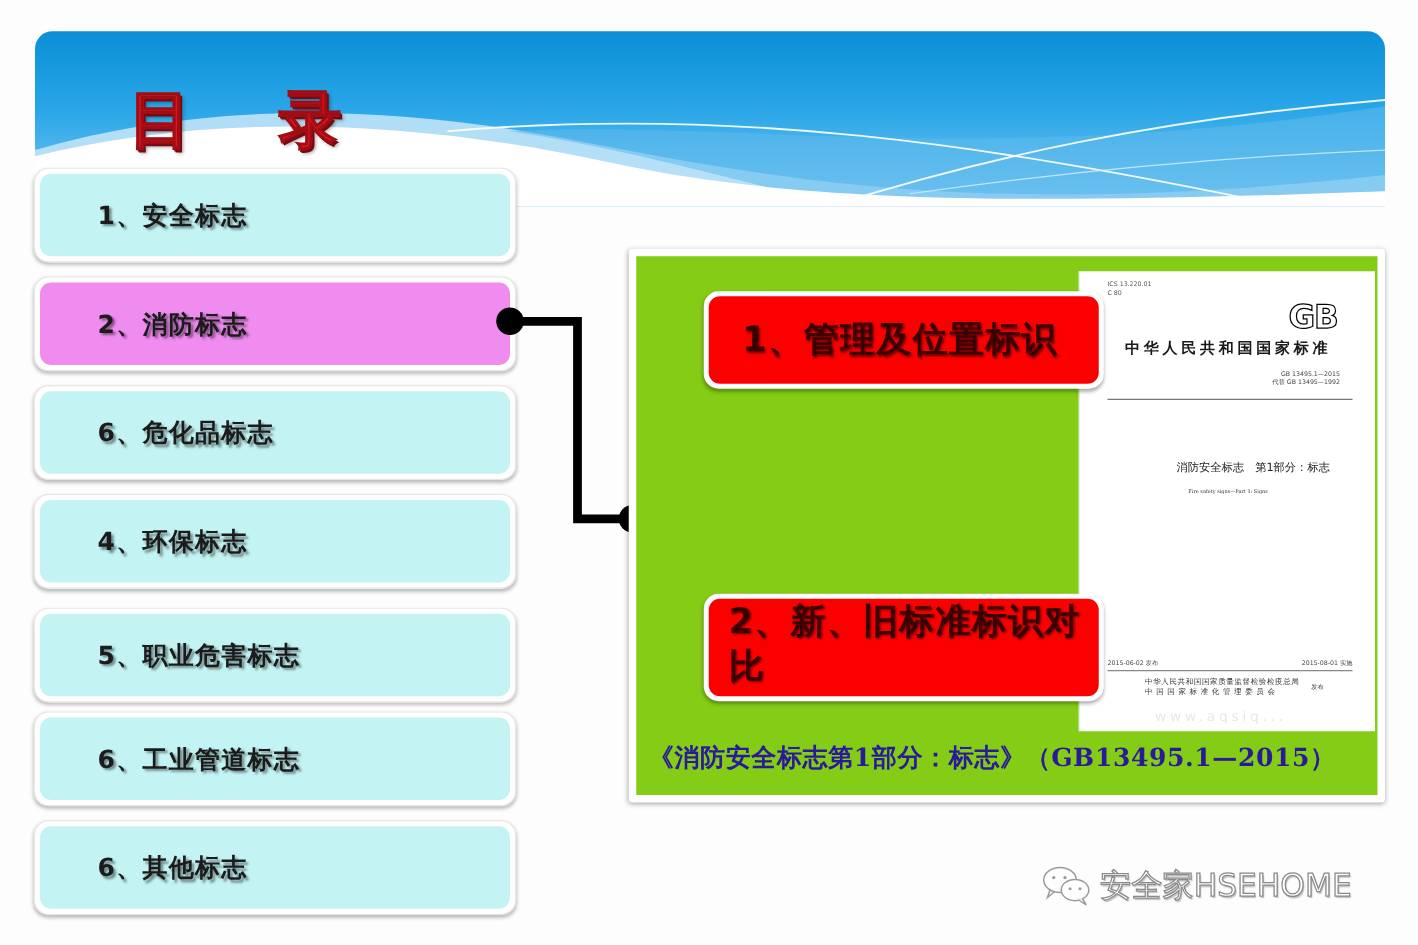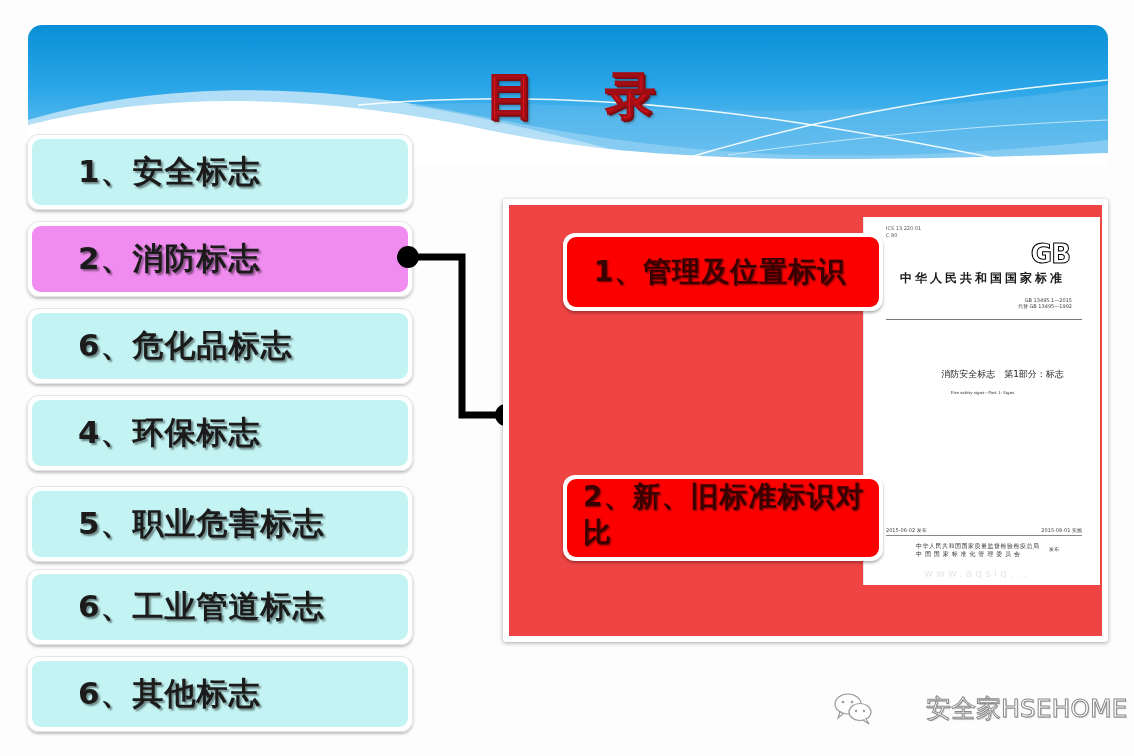--- a/index.html
+++ b/index.html
@@ -10,59 +10,59 @@
 
   
   .header-band {
     position: absolute; left: 28px; top: 25px; width: 1080px; height: 140px;
     border-radius: 14px 14px 0 0; overflow: hidden;
     background: linear-gradient(180deg, #0a8fd6 0%, #2aa6e8 45%, #7fcaf1 100%);
   }
   .header-band svg { position: absolute; left: 0; top: 0; width: 1080px; height: 140px; }
 
   .title {
-    position: absolute; left: 0; top: 38px; width: 1080px; text-align: center;
+    position: absolute; left: 0; top: 38px; width: 1080px; 
     font-size: 50px; font-weight: bold; letter-spacing: 70px; padding-left: 75px;
     color: #e8141c;
     text-shadow: 1px 1px 0 #7a0a10, 2px 2px 0 #7a0a10, 3px 3px 3px rgba(0,0,0,0.35);
     -webkit-text-stroke: 1px #a00d14;
     font-family: "DejaVu Sans", sans-serif;
   }
 
   
   .menu { position: absolute; left: 27px; top: 132px; width: 386px; }
   .menu-item {
     position: absolute; left: 0; width: 386px; height: 76px;
     background: #ffffff; border-radius: 12px;
     box-shadow: 0 2px 3px rgba(0,0,0,0.25), inset 0 0 0 1px #e6e6e6;
     padding: 5px;
     cursor: pointer;
   }
   .menu-item .inner {
     width: 100%; height: 100%; border-radius: 9px;
     background: #c3f4f3;
     display: flex; align-items: center; padding-left: 46px;
-    font-size: 31px; font-weight: bold; color: #1b1b1b;
+    font-size: 20px; font-weight: bold; color: #1b1b1b;
     text-shadow: 2px 2px 2px rgba(0,0,0,0.45);
     letter-spacing: 1px;
   }
   .menu-item.active .inner { background: #f08cf0; }
 
   
   .connector { position: absolute; left: 396px; top: 240px; width: 120px; height: 190px; }
 
   
   .panel {
     position: absolute; left: 503px; top: 199px; width: 605px; height: 443px;
     background: #ffffff; border-radius: 3px;
     box-shadow: 0 1px 4px rgba(0,0,0,0.35);
     padding: 6px;
   }
   .panel-inner {
-    position: relative; width: 100%; height: 100%; background: #ef4444;
+    position: relative; width: 100%; height: 100%; background: #84cc16;
   }
   .doc-cover {
     position: absolute; left: 354px; top: 12px; width: 237px; height: 368px;
     background: #ffffff; border-left: 1px solid #e8e8e8;
   }
   .doc-small { position: absolute; font-size: 5px; color: #555; line-height: 6px; }
   .gb-logo {
     position: absolute; right: 30px; top: 22px; font-size: 26px; font-weight: bold;
     color: #1a1a1a; letter-spacing: -1px;
     -webkit-text-stroke: 1px #000; color: #fff;
@@ -105,21 +105,21 @@
   .sub-btn-2 .inner { padding: 0 10px 0 16px; line-height: 36px; font-size: 28px; overflow: hidden; }
 
   .standard-caption {
     position: absolute; left: 10px; top: 388px; width: 585px;
     font-size: 20px; color: #2a1a9a; font-weight: bold;
     font-family: "DejaVu Serif", serif; white-space: nowrap;
     letter-spacing: 0.5px;
   }
 
   
-  .brand { position: absolute; left: 832px; top: 688px; height: 40px; display: flex; align-items: center; gap: 46px; }
+  .brand { position: absolute; left: 832px; top: 688px; height: 40px; display: flex; align-items: center; }
   .brand svg { width: 42px; height: 36px; }
   .brand-text {
     margin-left: 6px; font-size: 25px; color: #ffffff;
     -webkit-text-stroke: 1px #8a8a8a;
     text-shadow: 1px 1px 1px rgba(0,0,0,0.25);
     font-family: "DejaVu Sans", sans-serif; letter-spacing: 0px;
   }
 </style>
 </head>
 <body>
@@ -195,20 +195,21 @@
         <div class="doc-watermark">www.aqsiq...</div>
       </div>
 
       <div class="sub-btn sub-btn-1">
         <div class="inner">1、管理及位置标识</div>
       </div>
       <div class="sub-btn sub-btn-2">
         <div class="inner">2、新、旧标准标识对比</div>
       </div>
 
+      <div class="standard-caption">《消防安全标志第1部分：标志》（GB13495.1—2015）</div>
     </div>
   </div>
 
   <div class="brand">
     <svg viewBox="0 0 42 36">
       <ellipse cx="16" cy="14" rx="13" ry="10" fill="none" stroke="#9a9a9a" stroke-width="1.2"></ellipse>
       <path d="M8 22 L6 28 L12 23" fill="none" stroke="#9a9a9a" stroke-width="1.2"></path>
       <circle cx="11" cy="12" r="1.3" fill="#9a9a9a"></circle>
       <circle cx="20" cy="12" r="1.3" fill="#9a9a9a"></circle>
       <ellipse cx="28" cy="22" rx="11" ry="8.5" fill="#fff" stroke="#9a9a9a" stroke-width="1.2"></ellipse>

